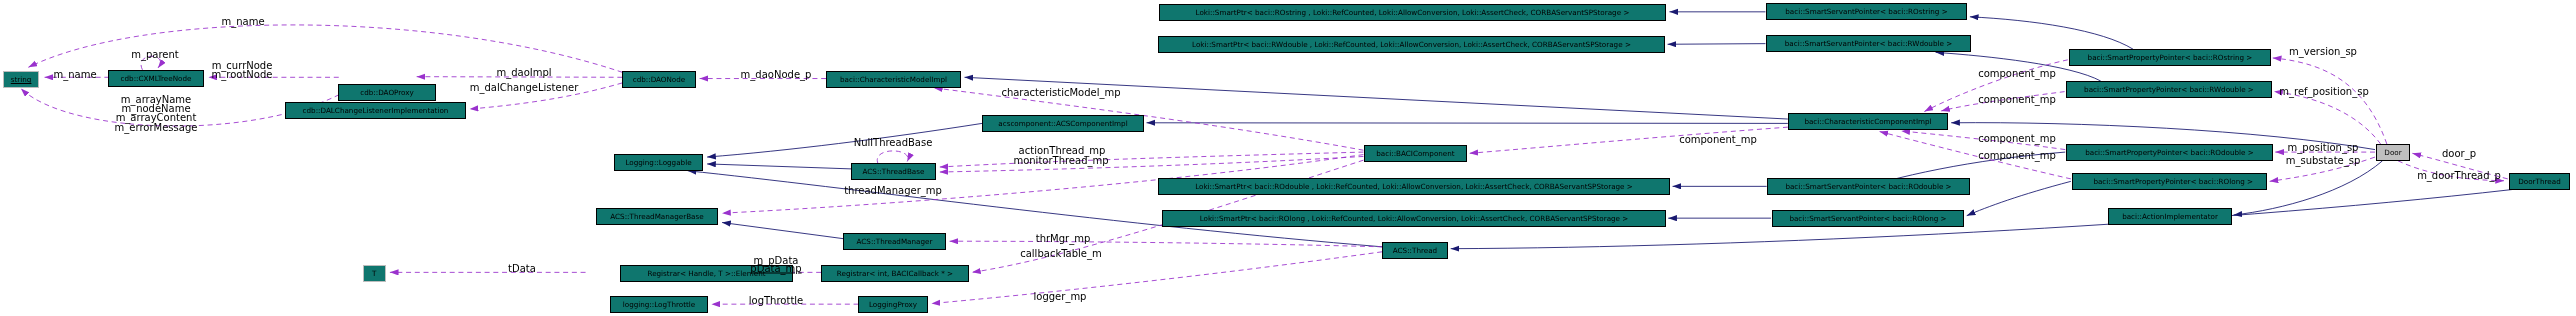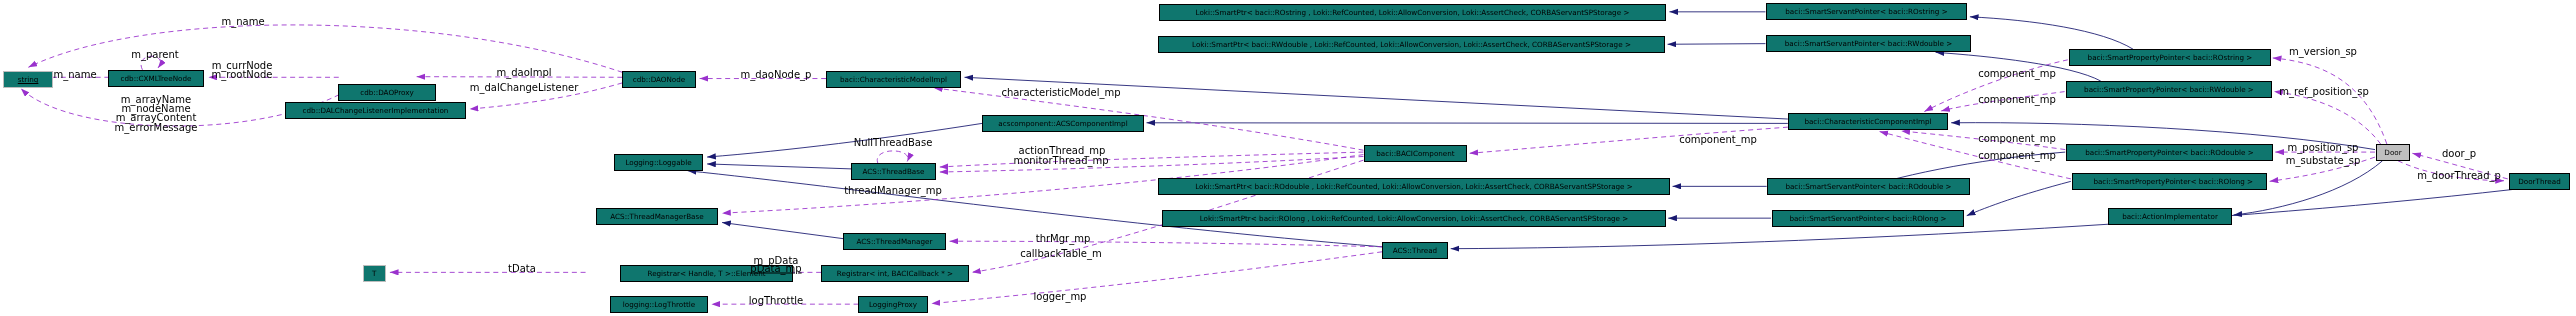--- a/index.html
+++ b/index.html
@@ -91,21 +91,21 @@
     <path class="use" d="M3311,240 C3210,226 3105,216 3048,210" marker-end="url(#arrM)"></path>
     <path class="use" d="M3320,287 C3210,262 3082,229 3013,211" marker-end="url(#arrM)"></path>
     <path class="use" d="M3827,231 C3795,140 3735,101 3644,93" marker-end="url(#arrM)"></path>
     <path class="use" d="M3817,231 C3784,186 3722,156 3646,147" marker-end="url(#arrM)"></path>
     <path class="use" d="M3808,244 L3648,244" marker-end="url(#arrM)"></path>
     <path class="use" d="M3808,252 C3745,274 3695,283 3639,291" marker-end="url(#arrM)"></path>
     <path class="use" d="M4021,287 C3962,272 3912,257 3868,246" marker-end="url(#arrM)"></path>
     <path class="use" d="M3845,258 C3892,280 3950,289 4015,290" marker-end="url(#arrM)"></path>
   </svg>
 
-  <div class="node external" style="left:3.1px;top:71px;width:50px;text-decoration:underline;">string</div>
+  <div class="node external" style="left:3.1px;top:71px;width:36px;text-decoration:underline;">string</div>
   <div class="node" style="left:108px;top:70px;width:96px;">cdb::CXMLTreeNode</div>
   <div class="node" style="left:338px;top:84px;width:98px;">cdb::DAOProxy</div>
   <div class="node" style="left:285px;top:102px;width:181px;">cdb::DALChangeListenerImplementation</div>
   <div class="node" style="left:622px;top:71px;width:74px;">cdb::DAONode</div>
   <div class="node" style="left:826px;top:71px;width:135px;">baci::CharacteristicModelImpl</div>
   <div class="node" style="left:982px;top:115px;width:162px;">acscomponent::ACSComponentImpl</div>
   <div class="node" style="left:1364px;top:145px;width:103px;">baci::BACIComponent</div>
   <div class="node" style="left:1788px;top:113px;width:160px;">baci::CharacteristicComponentImpl</div>
   <div class="node" style="left:614px;top:154px;width:89px;">Logging::Loggable</div>
   <div class="node" style="left:851px;top:163px;width:85px;">ACS::ThreadBase</div>

